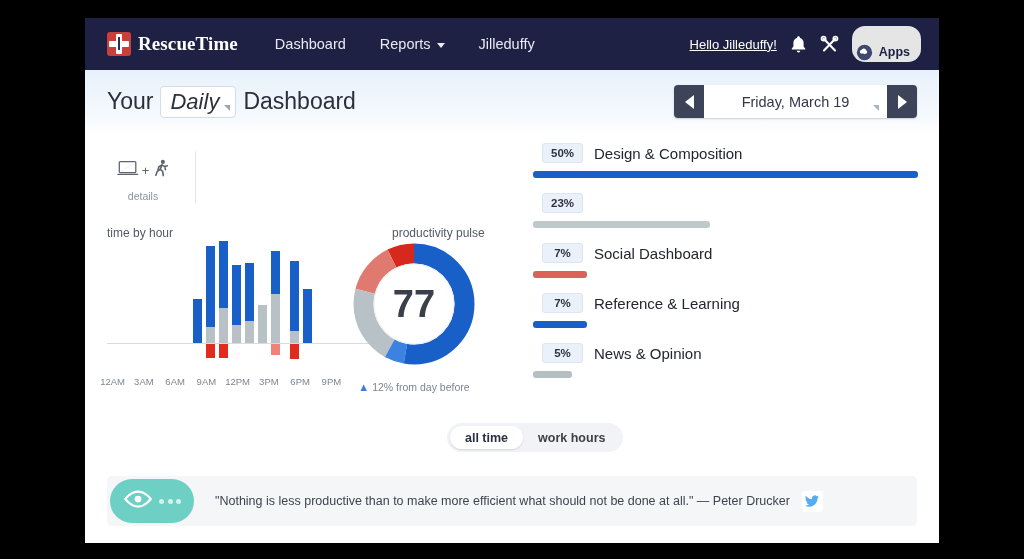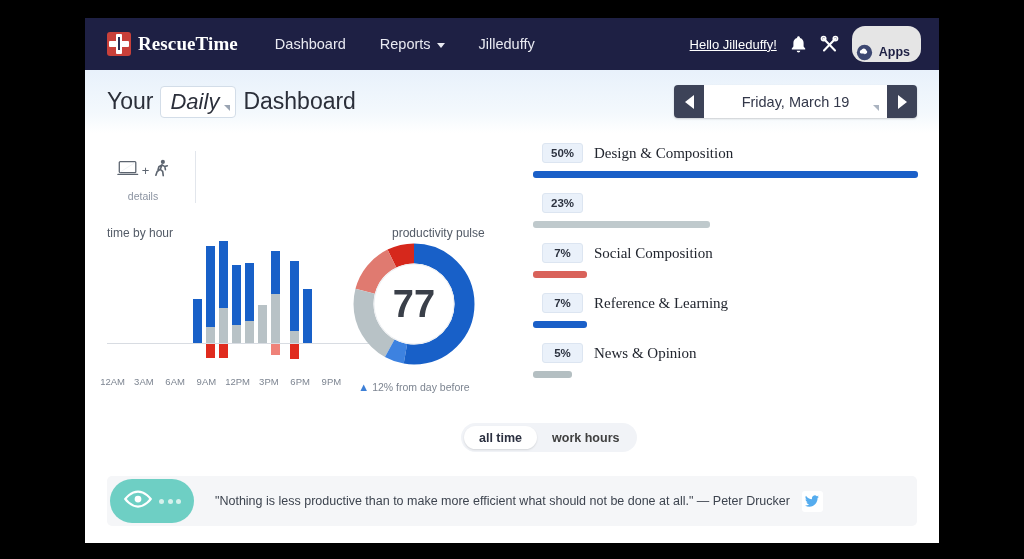--- a/index.html
+++ b/index.html
@@ -128,27 +128,27 @@
 
   
   .cats { position:absolute; left:448px; top:10px; width:385px; }
   .cat { margin-bottom:15px; }
   .cat-head { display:flex; align-items:center; gap:11px; }
   .pct-box {
     background:#eaf1fa; border:1px solid #dce5f1; border-radius:3px;
     min-width:41px; text-align:center; padding:3px 5px;
     font-size:11.5px; font-weight:bold; color:#2d3340;margin-left:9px;
   }
-  .cat-name { font-size:15px; color:#22262f;font-family:Liberation Serif, serif; }
+  .cat-name { font-size:15px; color:#22262f; }
   .cat-bar-track { margin-top:8px; height:7px; width:100%; }
   .cat-bar { height:7px; border-radius:3px; }
 
   
   .toggle {
-    position:absolute; left:376px; top:290px; background:#f1f3f7;
+    position:absolute; left:362px; top:290px; background:#f1f3f7;
     border-radius:16px; height:29px; display:flex; align-items:center; padding:3px;
   }
   .toggle-opt {
     height:23px; padding:0 15px; display:flex; align-items:center;
     font-size:12.5px; font-weight:bold; border-radius:13px; cursor:pointer;
   }
   .toggle-opt.active { background:#fff; color:#2b3040; box-shadow:0 1px 2px rgba(0,0,0,.12); }
   .toggle-opt.inactive { color:#404040; }
 
   
@@ -364,21 +364,21 @@
           <div class="cat-head">
             <span class="pct-box">23%</span>
           </div>
           <div class="cat-bar-track">
             <div class="cat-bar" style="width: 46%; background: rgb(191, 201, 204);"></div>
           </div>
         </div>
         <div class="cat">
           <div class="cat-head">
             <span class="pct-box">7%</span>
-            <span class="cat-name">Social Composition</span>
+            <span class="cat-name">Social Dashboard</span>
           </div>
           <div class="cat-bar-track">
             <div class="cat-bar" style="width: 14%; background: rgb(217, 98, 90);"></div>
           </div>
         </div>
         <div class="cat">
           <div class="cat-head">
             <span class="pct-box">7%</span>
             <span class="cat-name">Reference &amp; Learning</span>
           </div>

